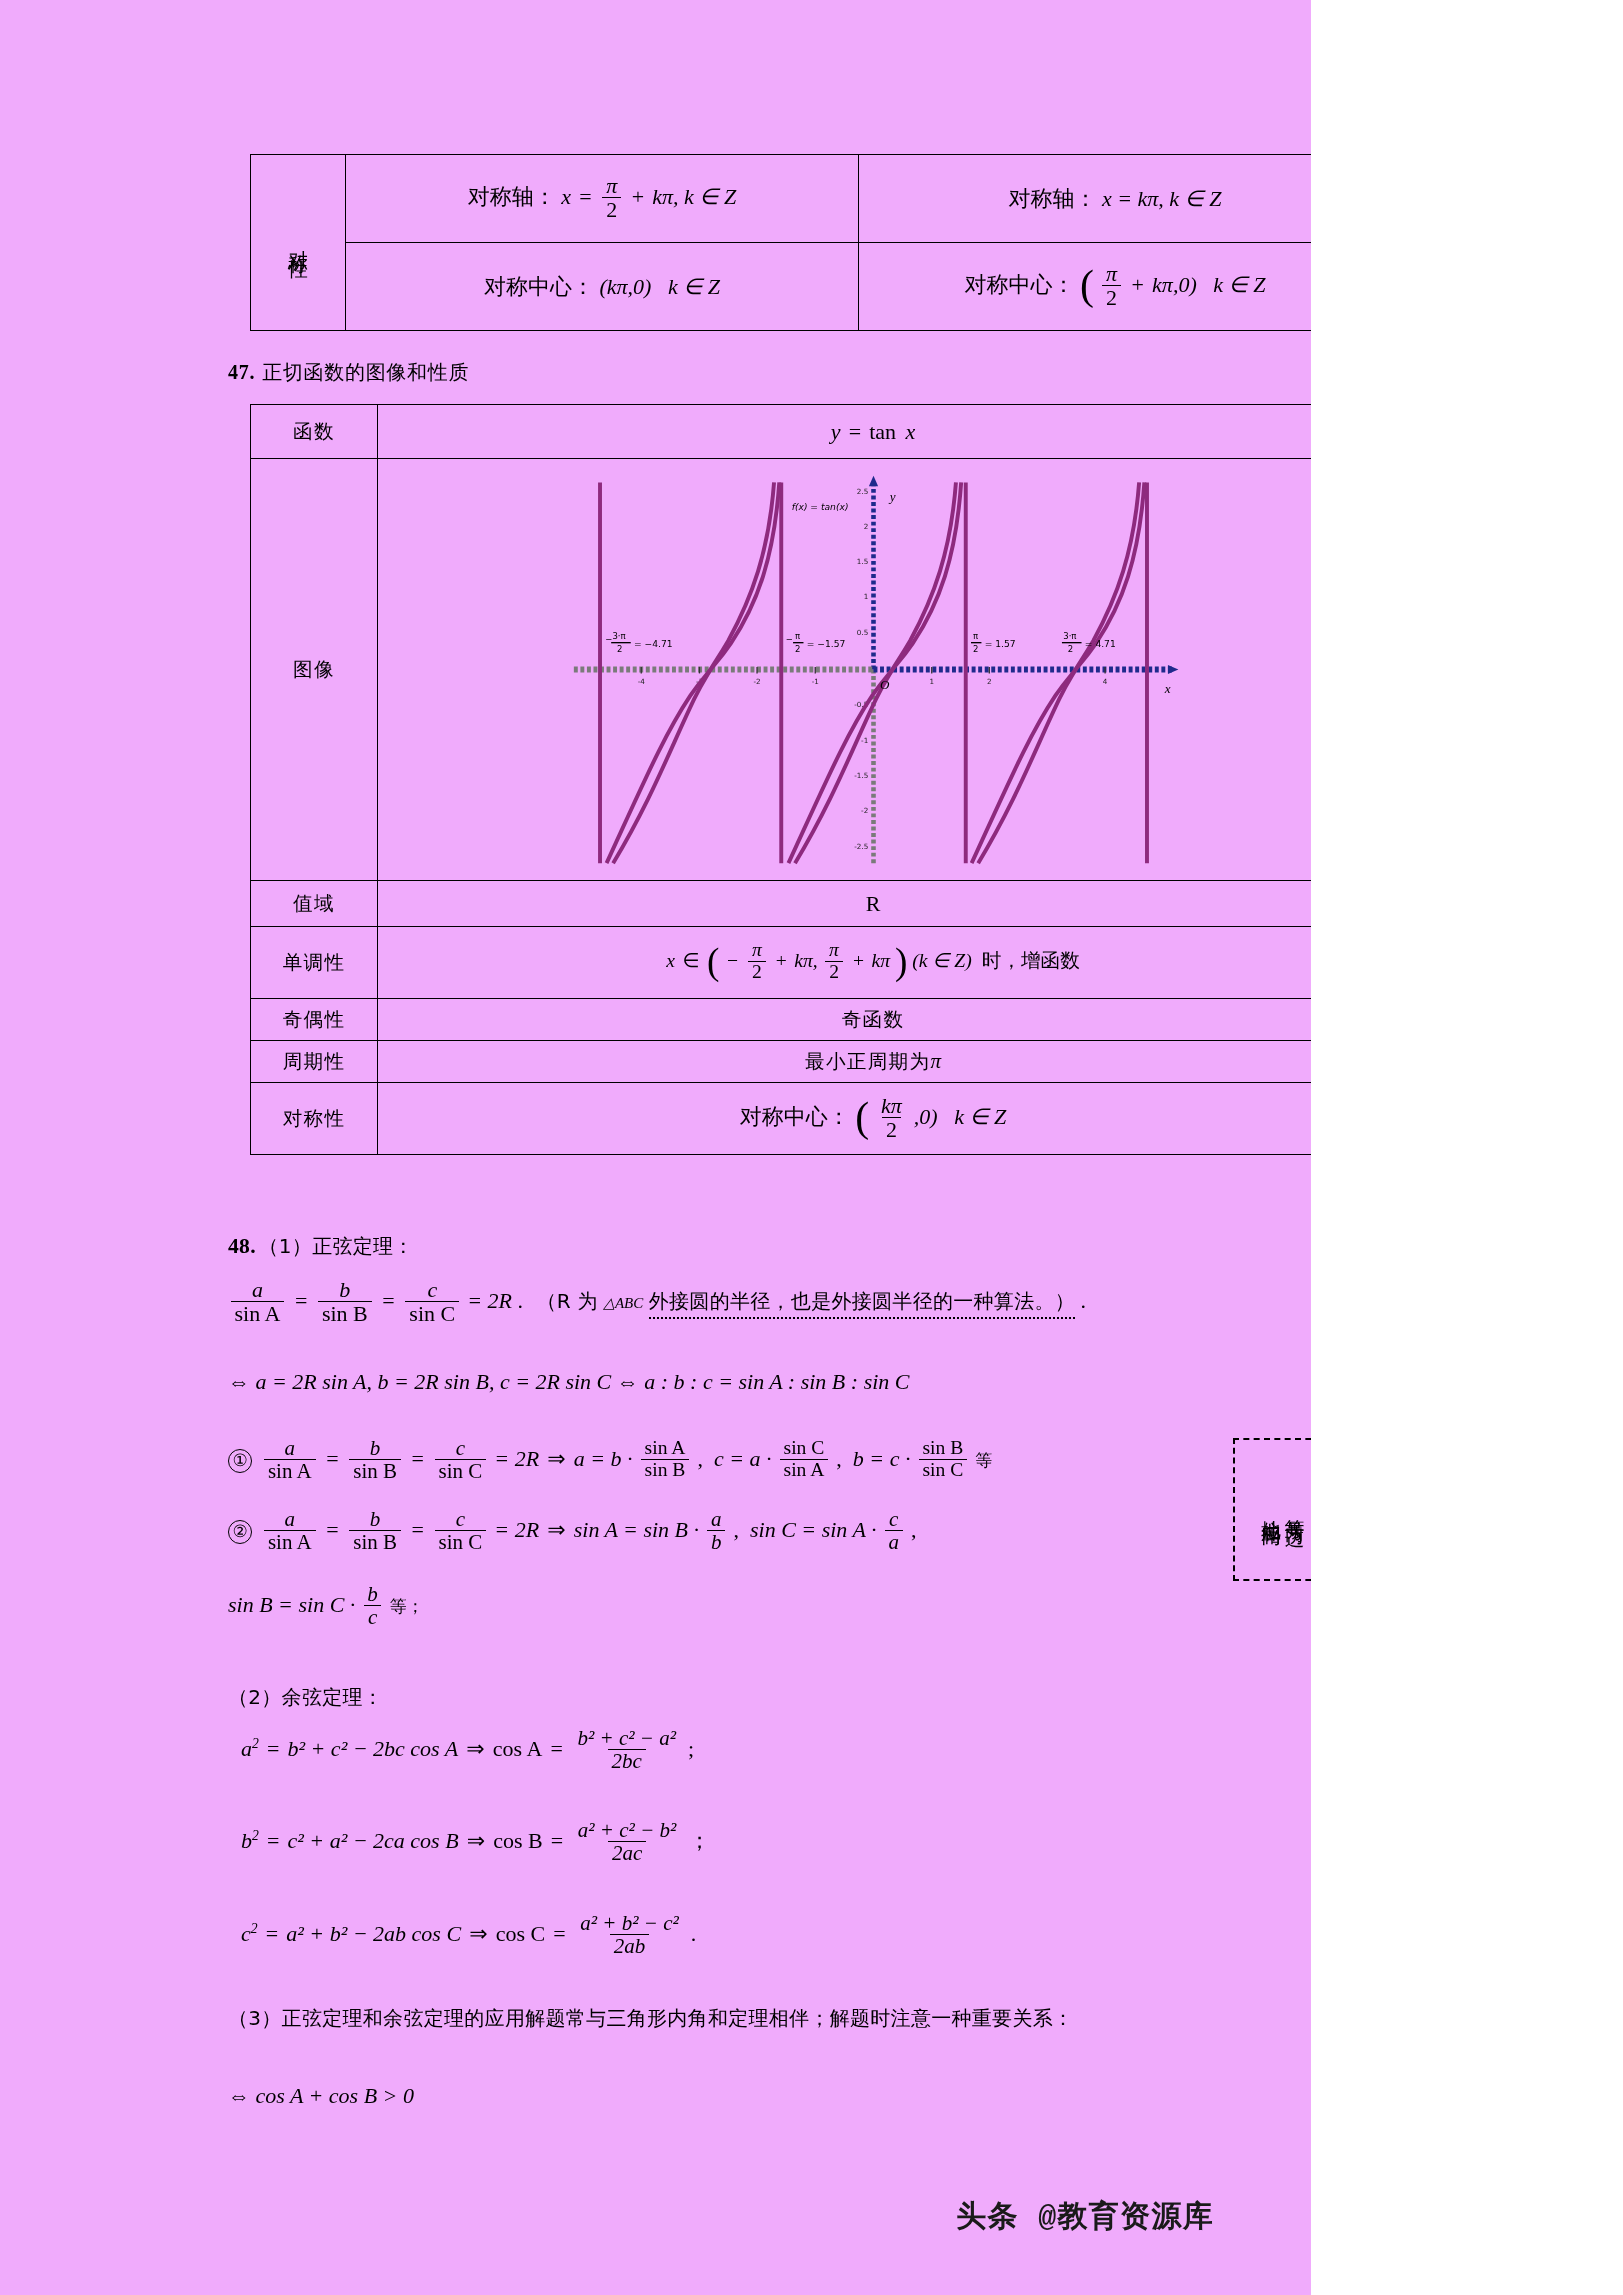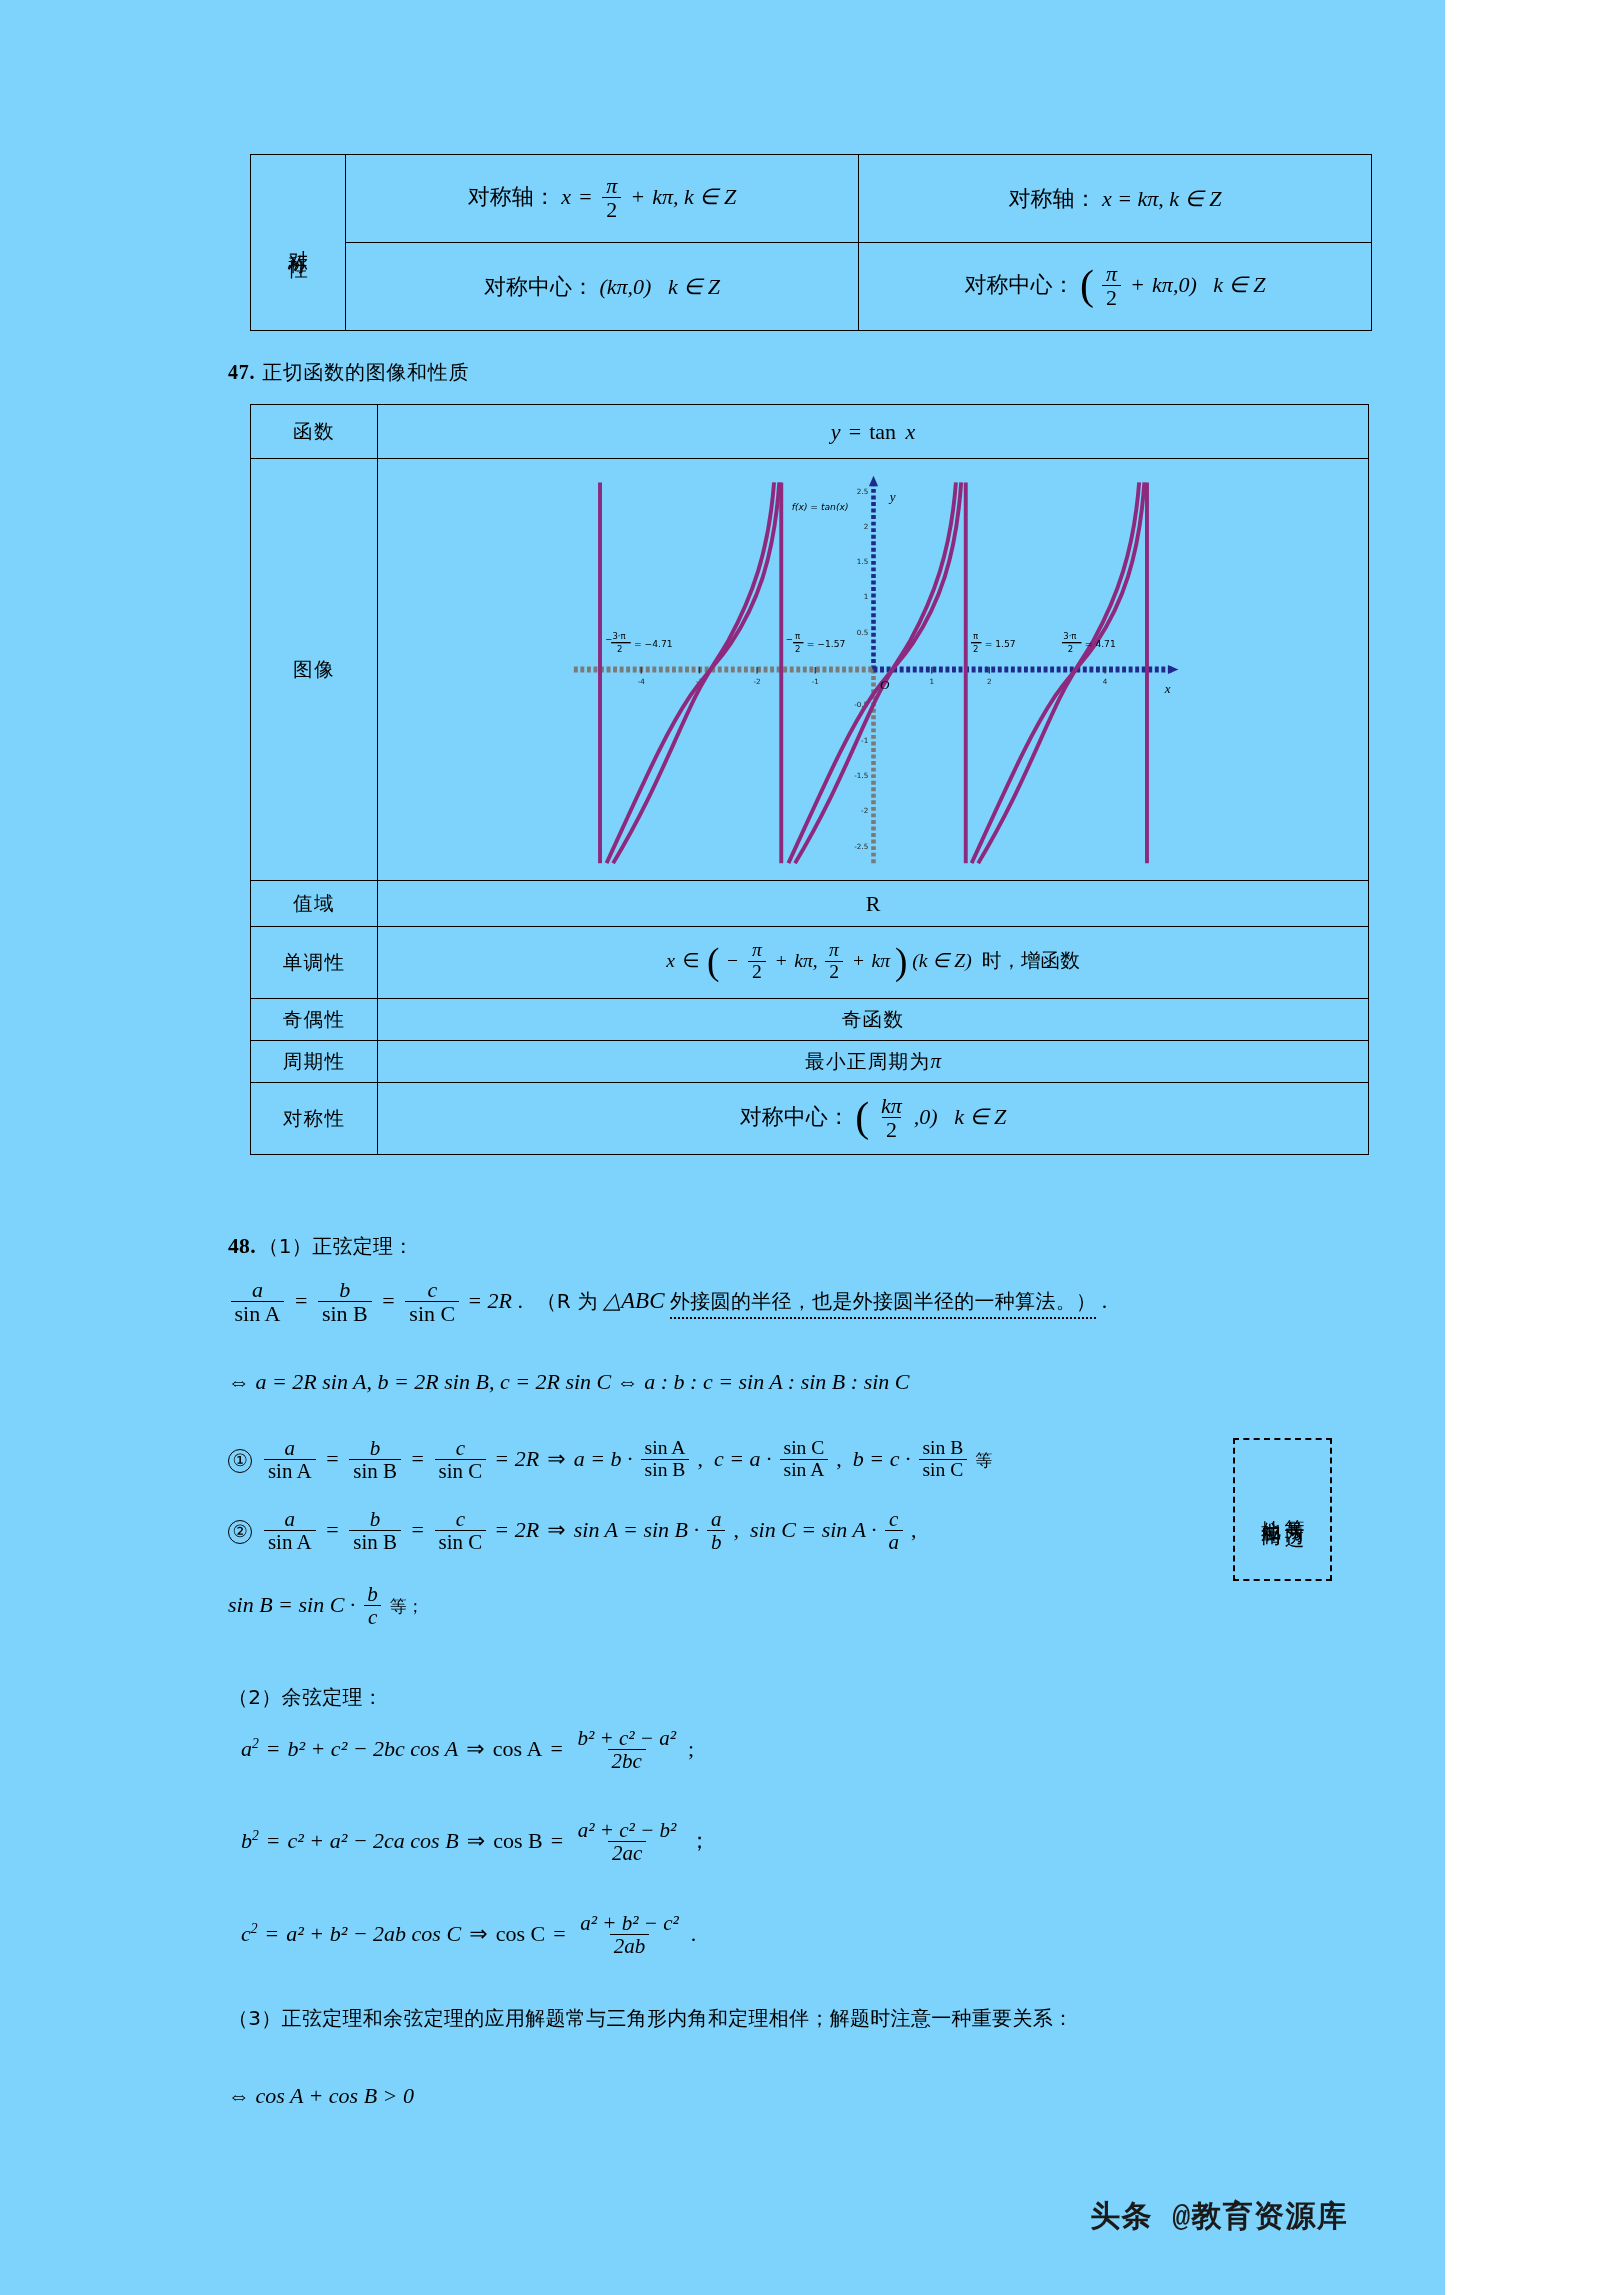--- a/index.html
+++ b/index.html
@@ -6,23 +6,23 @@
     margin: 0;
     padding: 0;
     background: #ffffff;
   }
   body {
     font-family: "Liberation Serif", "DejaVu Serif", serif;
     color: #000;
   }
   .page {
     position: relative;
-    width: 1445px;
+    width: 1311px;
     height: 2295px;
-    background: #7dd3fc;
+    background: #f0abfc;
     box-sizing: border-box;
     padding: 0;
     overflow: hidden;
   }
 
   
   .mi { font-family: "Liberation Serif", serif; font-style: italic; }
   .mup { font-family: "Liberation Serif", serif; font-style: normal; }
   .mo { font-family: "Liberation Serif", serif; font-style: normal; padding: 0 2.6px; }
   .cn { font-family: "DejaVu Sans", "Liberation Sans", sans-serif; font-style: normal; }
@@ -477,21 +477,21 @@
         <span class="den mup">sin B</span>
       </span>
       <span class="mo">=</span>
       <span class="frac" style="font-size:22px">
         <span class="num mi">c</span>
         <span class="den mup">sin C</span>
       </span>
       <span class="mi">= 2R</span>
       <span class="mup">.</span>
       <span class="line-cn" style="padding-left:7.9px">（R 为</span>
-      <span class="mi" style="font-size:23px">△ABC</span>
+      <span class="mi" style="font-size:15px">△ABC</span>
       <span class="line-cn dotted-under">外接圆的半径，也是外接圆半径的一种算法。）</span>
       <span class="mup">.</span>
     </span>
   </div>
 
   <div class="body-block" style="top:1371px">
     <span class="line mi" style="font-size:22px">⇔ a = 2R sin A, b = 2R sin B, c = 2R sin C  ⇔  a : b : c = sin A : sin B : sin C</span>
   </div>
 
   <div class="body-block" style="top:1438px">

